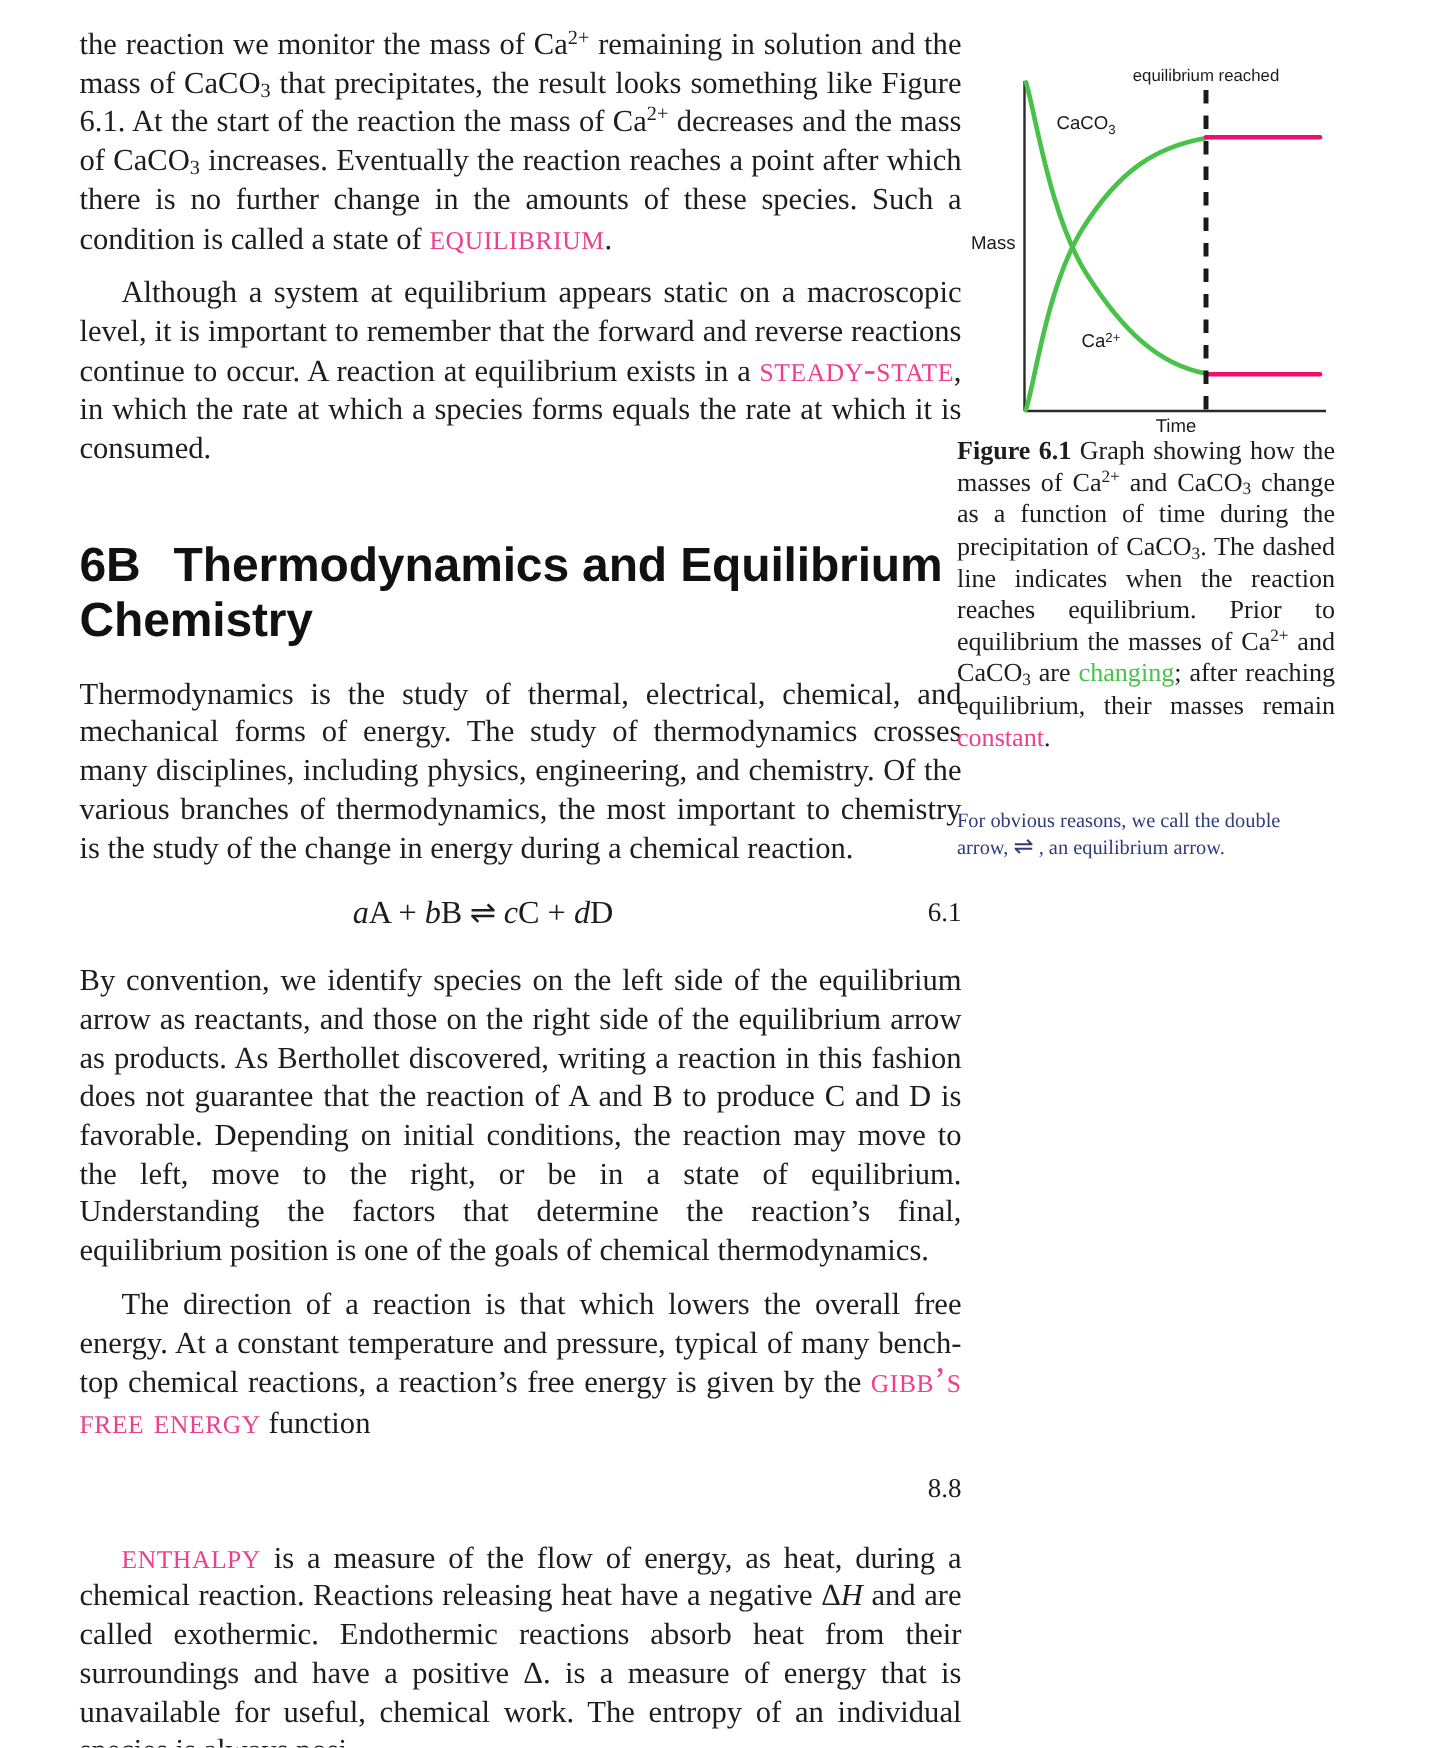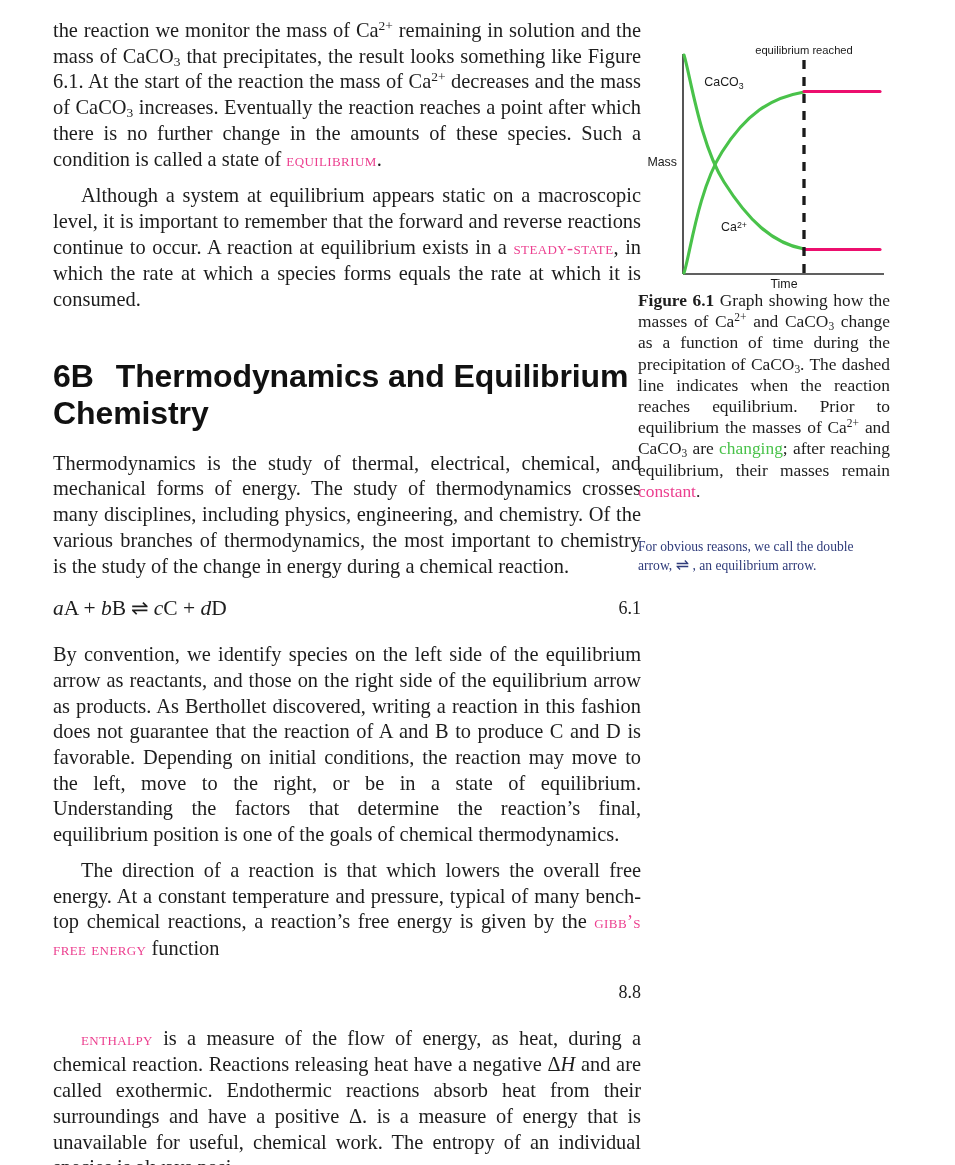--- a/index.html
+++ b/index.html
@@ -42,21 +42,21 @@
     hyphens: manual;
   }
   .para + .para { margin-top: 10px; }
   .indent { text-indent: 28px; }
 
   .sc {
     font-variant: small-caps;
     text-transform: lowercase;
     color: #ec3f8f;
     letter-spacing: 0.4px;
-    font-size: 18px;
+    font-size: 24px;
   }
 
   sup { font-size: 0.66em; vertical-align: 0.52em; line-height: 0; }
   sub { font-size: 0.66em; vertical-align: -0.22em; line-height: 0; }
   .it { font-style: italic; }
 
   
   #section-heading {
     font-family: "Liberation Sans", sans-serif;
     font-weight: bold;
@@ -67,20 +67,21 @@
   }
   #section-heading .num { margin-right: 22px; }
 
   
   .equation-row {
     position: relative;
     margin: 17px 0 16px 0;
     height: 30px;
   }
   .equation-body {
+    text-align: center;
     font-family: "Liberation Serif", serif;
     font-size: 21.5px;
     color: #1d1d1d;
     padding-right: 50px;
   }
   .equation-number {
     position: absolute;
     right: 0;
     top: 2px;
     font-family: "Liberation Serif", serif;

